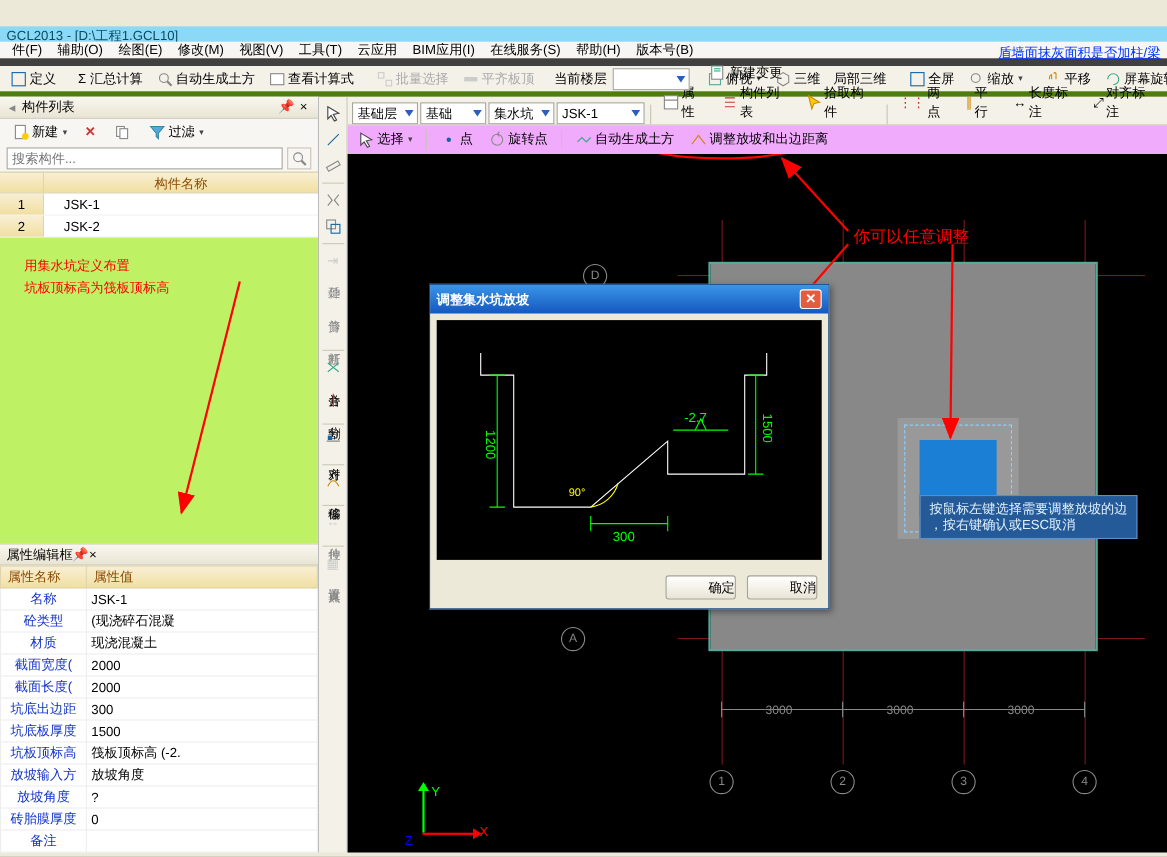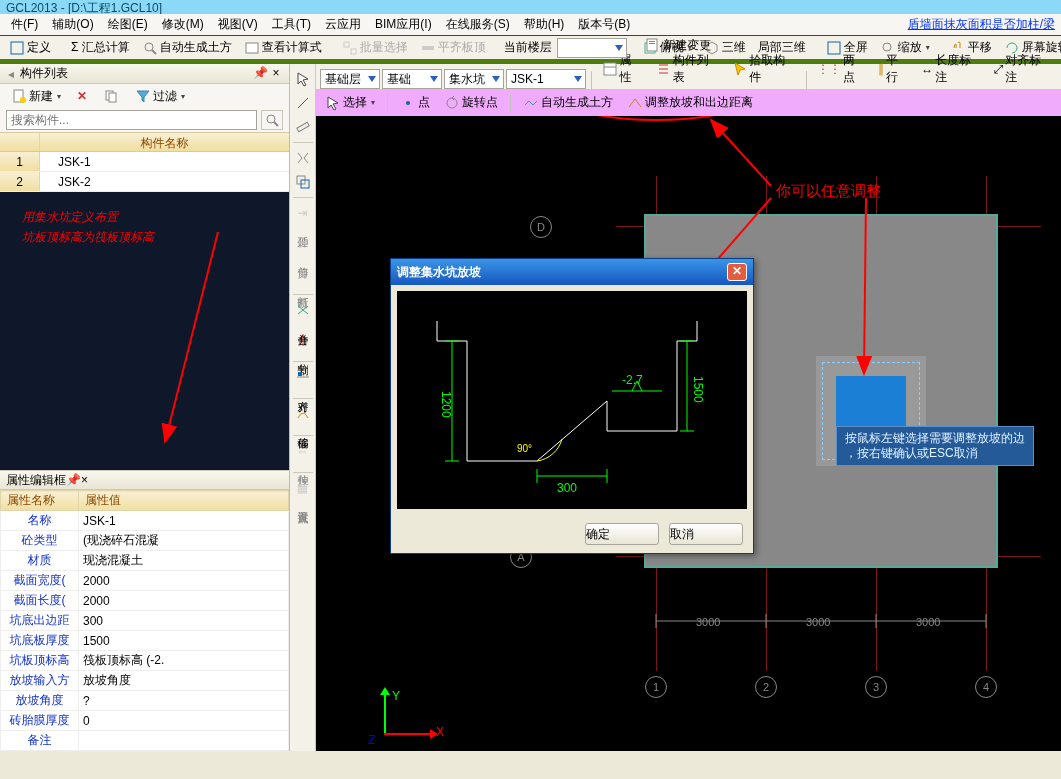--- a/index.html
+++ b/index.html
@@ -1,19 +1,19 @@
 <!DOCTYPE html>
 <html><head>
 <meta charset="utf-8">
 <style>
 * { margin: 0; padding: 0; box-sizing: border-box; font-family: "Microsoft YaHei", SimSun, sans-serif; font-size: 12px; }
 body { width: 1061px; height: 779px; background: #ece9d8; overflow: hidden; position: relative; }
 
-.title-bar { background: #8bd8f7; height: 14px; padding: 0 6px; color: #0a4d63; white-space: nowrap; overflow: hidden; }
-.menu-bar { background: #f7f6f2; height: 22px; border-bottom: 1px solid #404040; display: flex; align-items: center; padding: 0 4px; position: relative; }
+.title-bar { background: #8bd8f7; height: 14px; padding: 0 6px; color: #0a4d63; white-space: nowrap; overflow: hidden; margin-top: 24px; }
+.menu-bar { background: #f7f6f2; height: 22px; border-bottom: 7px solid #404040; display: flex; align-items: center; padding: 0 4px; position: relative; }
 .menu-bar .menu-item { padding: 2px 6px; border: 1px solid transparent; border-radius: 3px; cursor: default; }
 .menu-bar .new-change { display: flex; align-items: center; gap: 3px; margin-top: 41px; }
 .menu-bar .right-link { position: absolute; right: 6px; top: 2px; color: #0033ff; text-decoration: underline; }
 
 .toolbar { background: #f3f1e8; height: 28px; border-bottom: 5px solid #4d7c0f; display: flex; align-items: center; padding: 0 4px; gap: 2px; overflow: hidden; white-space: nowrap; }
 .tb-btn { display: inline-flex; align-items: center; padding: 2px 4px; border: 1px solid transparent; border-radius: 3px; gap: 2px; cursor: default; }
 .tb-sep { width: 1px; height: 18px; background: #c8c4b5; margin: 0 3px; }
 .tb-drop { font-size: 8px; margin-left: 2px; color: #444; }
 
 .main { display: flex; height: 687px; }
@@ -28,21 +28,21 @@
 .search-btn { width: 22px; height: 20px; border: 1px solid #c8c4b5; background: #f7f6f2; display: flex; align-items: center; justify-content: center; }
 
 .grid-header { background: linear-gradient(180deg,#f8efd4,#f1dfa1); height: 20px; display: flex; border-top: 1px solid #d6caa0; border-bottom: 1px solid #d6caa0; }
 .gh-num { width: 40px; border-right: 1px solid #e0d4aa; }
 .gh-name { flex: 1; text-align: center; color: #8b4a00; line-height: 20px; }
 .grid-body { flex: 0 0 auto; }
 .grid-row { display: flex; height: 20px; border-bottom: 1px solid #eee; }
 .gr-num { width: 40px; background: linear-gradient(180deg,#f8efd4,#f1dfa1); text-align: center; line-height: 20px; border-right: 1px solid #e0d4aa; }
 .gr-name { flex: 1; padding: 0 18px; line-height: 20px; background: #fff; }
 
-.free-area { flex: 1; background: #0f172a; position: relative; font-style: italic; }
+.free-area { flex: 1; background: #bef264; position: relative; }
 .free-area .note1 { position: absolute; left: 22px; top: 15px; color: #ff0000; font-size: 14px; font-family: SimSun; line-height: 20px; }
 
 .prop-header { background: linear-gradient(180deg,#f9f7ee,#e9e5d5); height: 20px; display: flex; align-items: center; padding: 0 6px; border-top: 1px solid #cdc9ba; border-bottom: 1px solid #cdc9ba; }
 .prop-table { width: 100%; border-collapse: collapse; }
 .prop-table th { background: linear-gradient(180deg,#f8efd4,#f1dfa1); height: 20px; border: 1px solid #e0d4aa; color: #8b4a00; font-weight: normal; text-align: left; padding: 0 6px; }
 .prop-table td { height: 20px; border: 1px solid #eee; padding: 0 4px; background: #fff; }
 .prop-table td.pn { text-align: center; color: #1232c8; }
 .prop-table td.remark { color: #1232c8; text-align: center; }
 
 .toolbox { width: 26px; background: #f3f1e8; border-right: 1px solid #cdc9ba; display: flex; flex-direction: column; align-items: center; padding-top: 4px; gap: 2px; position: relative; }
@@ -77,21 +77,21 @@
 
 .dialog { position: absolute; left: 390px; top: 258px; width: 364px; background: #ece9d8; border: 1px solid #0a3f85; box-shadow: 2px 2px 6px rgba(0,0,0,.4); }
 .dialog-title { height: 26px; background: linear-gradient(180deg,#3a95e8,#1557bf); color: #fff; display: flex; align-items: center; padding: 0 6px; font-weight: bold; }
 .dialog-title .spacer { flex:1; }
 .dialog-close { width: 20px; height: 18px; background: #e45b3d; border: 1px solid #fff; border-radius: 3px; color: #fff; text-align: center; line-height: 14px; cursor: default; }
 .dialog-body { padding: 6px; }
 .dialog-canvas { width: 350px; height: 218px; background: #000; position: relative; }
 .dc-dim { position: absolute; color: #0f0; font-size: 12px; }
 .dc-sel { position: absolute; color: #ff0; font-size: 10px; }
 .dialog-buttons { height: 38px; display: flex; align-items: center; justify-content: flex-end; gap: 10px; padding: 0 10px; }
-.dlg-btn { width: 74px; height: 22px; border: 1px solid #a7a59b; border-radius: 3px; background: linear-gradient(180deg,#fff,#e9e5d5); text-align: left; line-height: 20px; cursor: default; }
+.dlg-btn { width: 64px; height: 22px; border: 1px solid #a7a59b; border-radius: 3px; background: linear-gradient(180deg,#fff,#e9e5d5); text-align: right; line-height: 20px; cursor: default; }
 
 svg.ico { width: 16px; height: 16px; }
 </style>
 </head>
 <body>
 
 <div class="title-bar">GCL2013 - [D:\工程1.GCL10]</div>
 
 <div class="menu-bar">
   <span class="menu-item">件(F)</span>

